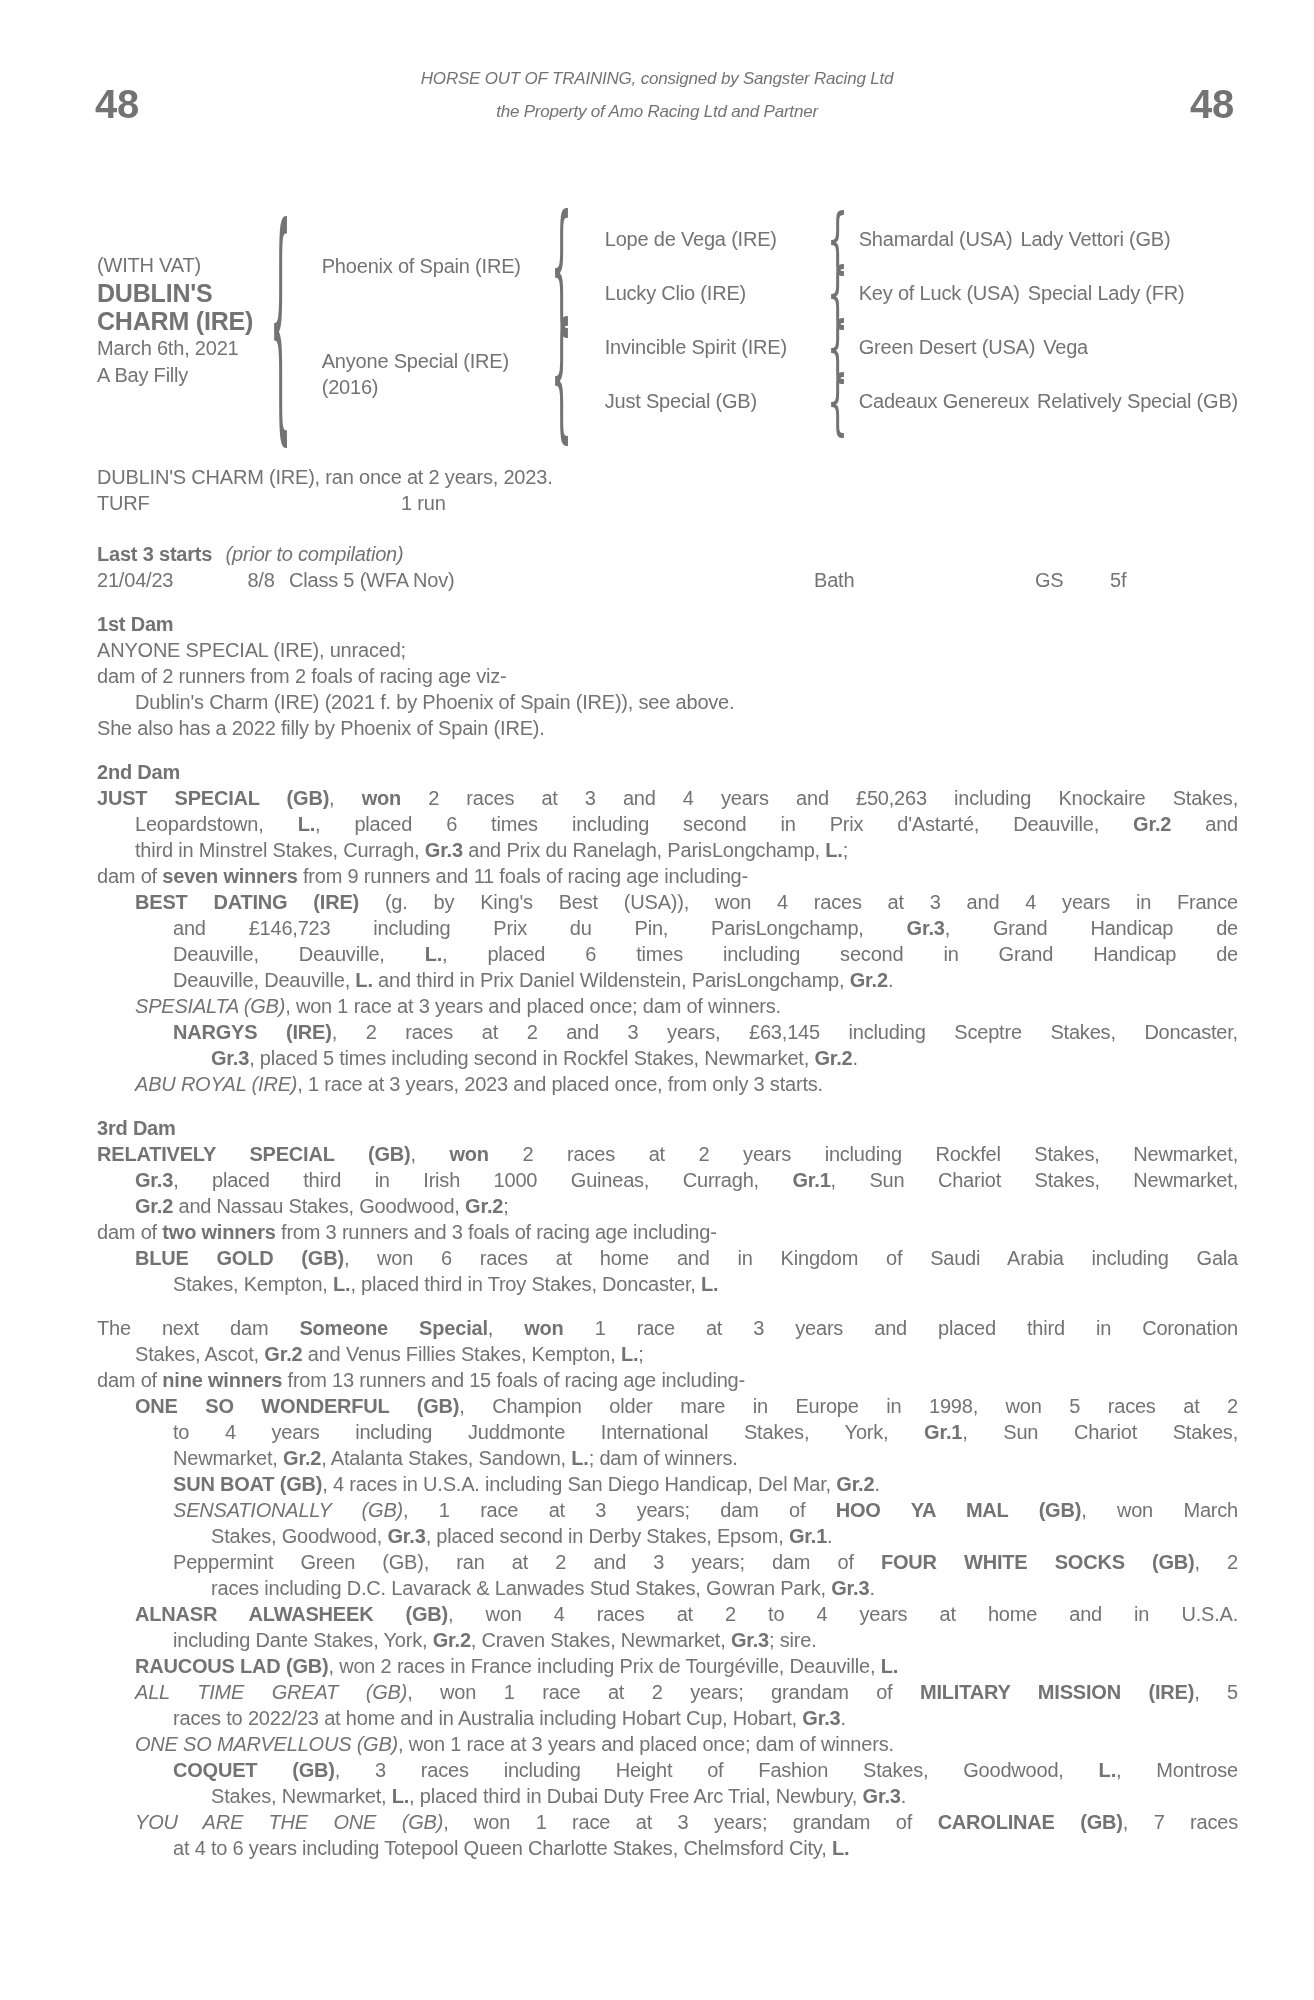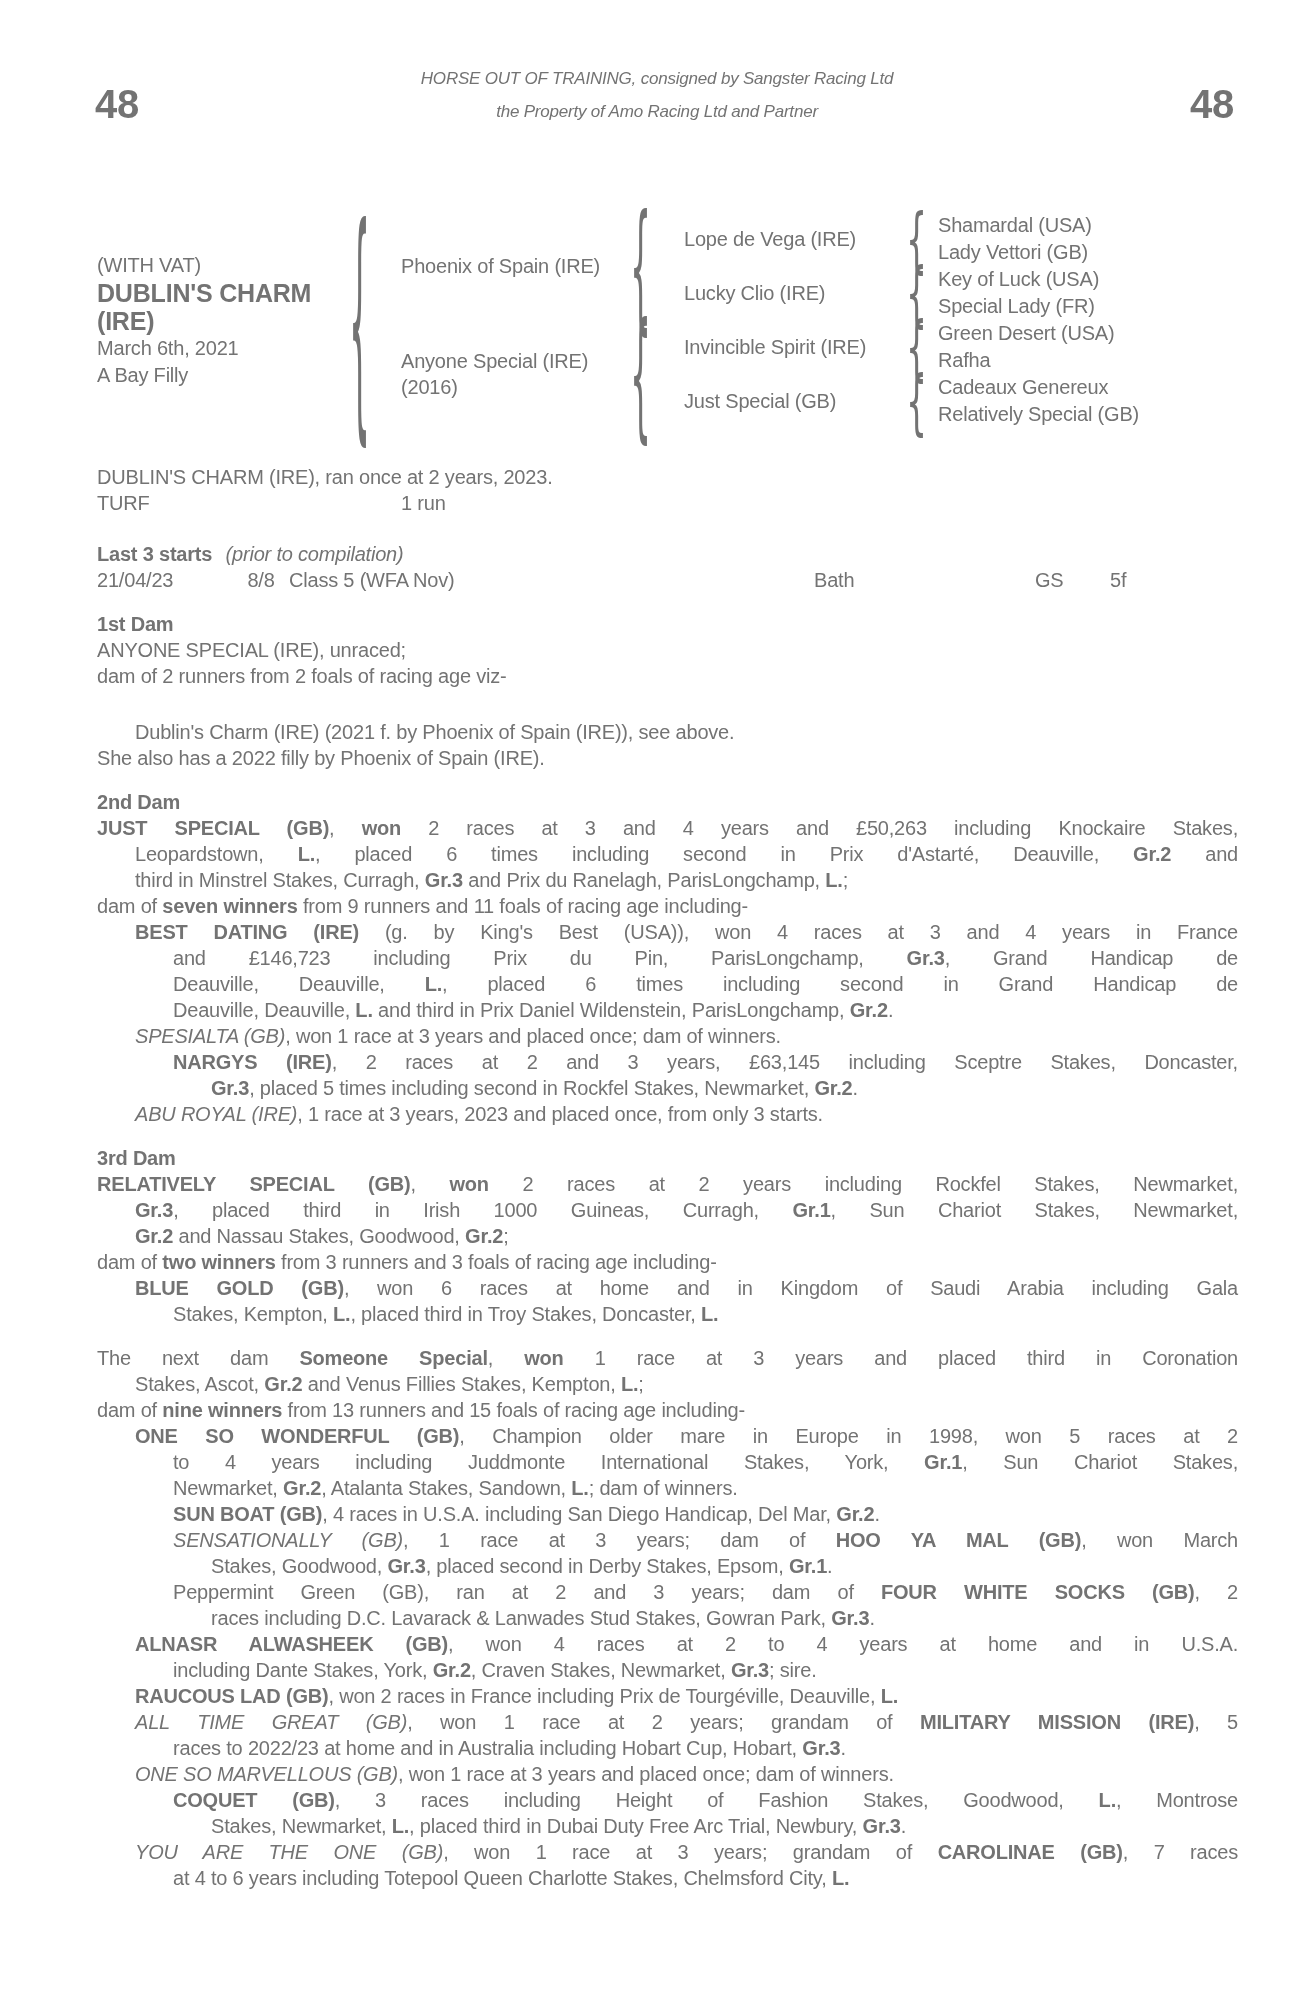--- a/index.html
+++ b/index.html
@@ -17,21 +17,21 @@
   
   .ped-tree{display:flex;align-items:center;margin-top:84px;}
   .ped-info{width:250px;line-height:27px;}
   .horse-name{font-weight:700;font-size:25px;line-height:28px;max-width:238px;}
   .g1col{display:flex;flex-direction:column;}
   .g1{display:flex;align-items:center;height:108px;}
   .g1name{width:255px;padding-left:28px;box-sizing:border-box;line-height:26px;}
   .g2col{display:flex;flex-direction:column;}
   .g2{display:flex;align-items:center;height:54px;}
   .g2name{width:250px;padding-left:30px;box-sizing:border-box;}
-  .g3col{display:flex;flex-direction:column;}
+  .g3col{display:flex;flex-direction:row;}
   .g3name{height:27px;line-height:27px;white-space:nowrap;padding-left:8px;}
   .brace{width:26px;display:flex;align-items:center;justify-content:center;}
   .brace span{display:block;font-family:"DejaVu Sans",sans-serif;font-size:46px;line-height:1;}
   .b-sm  span{transform:scale(0.72,1.55);}
   .b-mid span{transform:scale(0.72,3.05);}
   .b-big span{transform:scale(0.72,5.45);}
   
   .summary{margin-top:36px;}
   .turf-row{display:flex;gap:24px;}
   .turf-label{width:280px;}
@@ -117,21 +117,21 @@
               <span>{</span>
             </div>
           <div class="g2col">
             <div class="g2">
               <div class="g2name">Invincible Spirit (IRE)</div>
               <div class="brace b-sm">
                   <span>{</span>
                 </div>
               <div class="g3col">
                 <div class="g3name">Green Desert (USA)</div>
-                <div class="g3name">Rafha</div>
+                <div class="g3name">Vega</div>
               </div>
             </div>
             <div class="g2">
               <div class="g2name">Just Special (GB)</div>
               <div class="brace b-sm">
                   <span>{</span>
                 </div>
               <div class="g3col">
                 <div class="g3name">Cadeaux Genereux</div>
                 <div class="g3name">Relatively Special (GB)</div>
@@ -162,21 +162,21 @@
       <span class="c-course">Bath</span>
       <span class="c-going">GS</span>
       <span class="c-dist">5f</span>
     </div>
 
     <div id="dam-sections">
         <div class="section">
           <div class="sec-heading">1st Dam</div>
           <div class="tl last" style="padding-left: 0px;">ANYONE SPECIAL (IRE), unraced;</div>
           <div class="tl last" style="padding-left: 0px;">dam of 2 runners from 2 foals of racing age viz-</div>
-          <div class="tl last" style="padding-left: 38px; margin-top: 30px;">Dublin's Charm (IRE) (2021 f. by Phoenix of Spain (IRE)), see above.</div>
+          <div class="tl last" style="padding-left: 38px;">Dublin's Charm (IRE) (2021 f. by Phoenix of Spain (IRE)), see above.</div>
           <div class="tl last" style="padding-left: 0px;">She also has a 2022 filly by Phoenix of Spain (IRE).</div>
         </div>
         <div class="section">
           <div class="sec-heading">2nd Dam</div>
           <div class="tl" style="padding-left: 0px;"><b>JUST SPECIAL (GB)</b>, <b>won</b> 2 races at 3 and 4 years and £50,263 including Knockaire Stakes,</div>
           <div class="tl" style="padding-left: 38px;">Leopardstown, <b>L.</b>, placed 6 times including second in Prix d'Astarté, Deauville, <b>Gr.2</b> and</div>
           <div class="tl last" style="padding-left: 38px;">third in Minstrel Stakes, Curragh, <b>Gr.3</b> and Prix du Ranelagh, ParisLongchamp, <b>L.</b>;</div>
           <div class="tl last" style="padding-left: 0px;">dam of <b>seven winners</b> from 9 runners and 11 foals of racing age including-</div>
           <div class="tl" style="padding-left: 38px;"><b>BEST DATING (IRE)</b> (g. by King's Best (USA)), won 4 races at 3 and 4 years in France</div>
           <div class="tl" style="padding-left: 76px;">and £146,723 including Prix du Pin, ParisLongchamp, <b>Gr.3</b>, Grand Handicap de</div>

